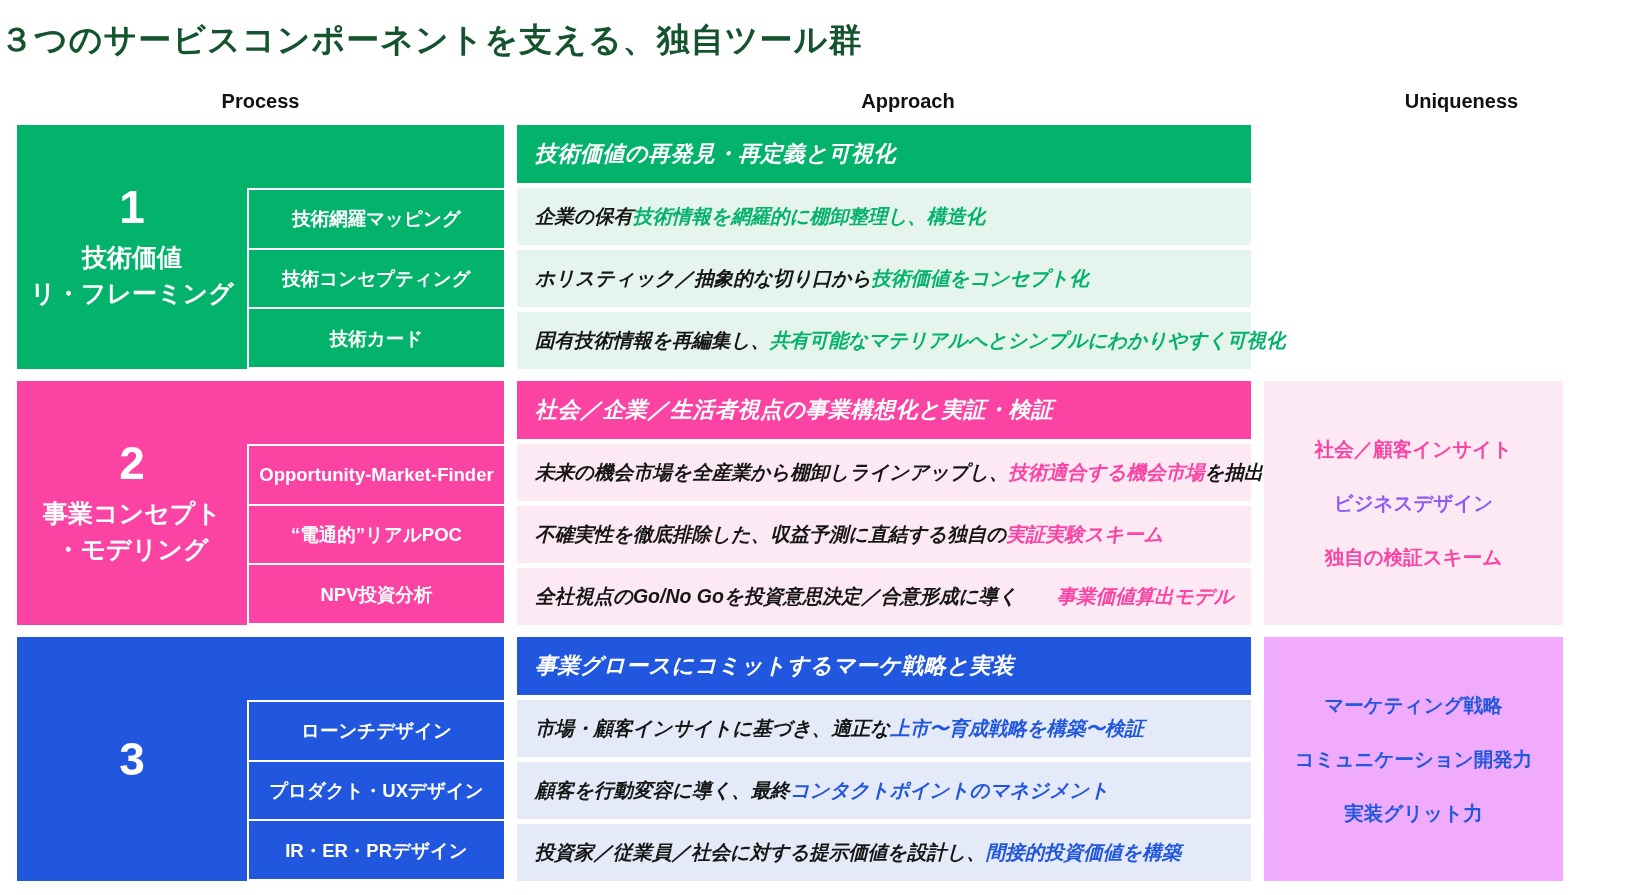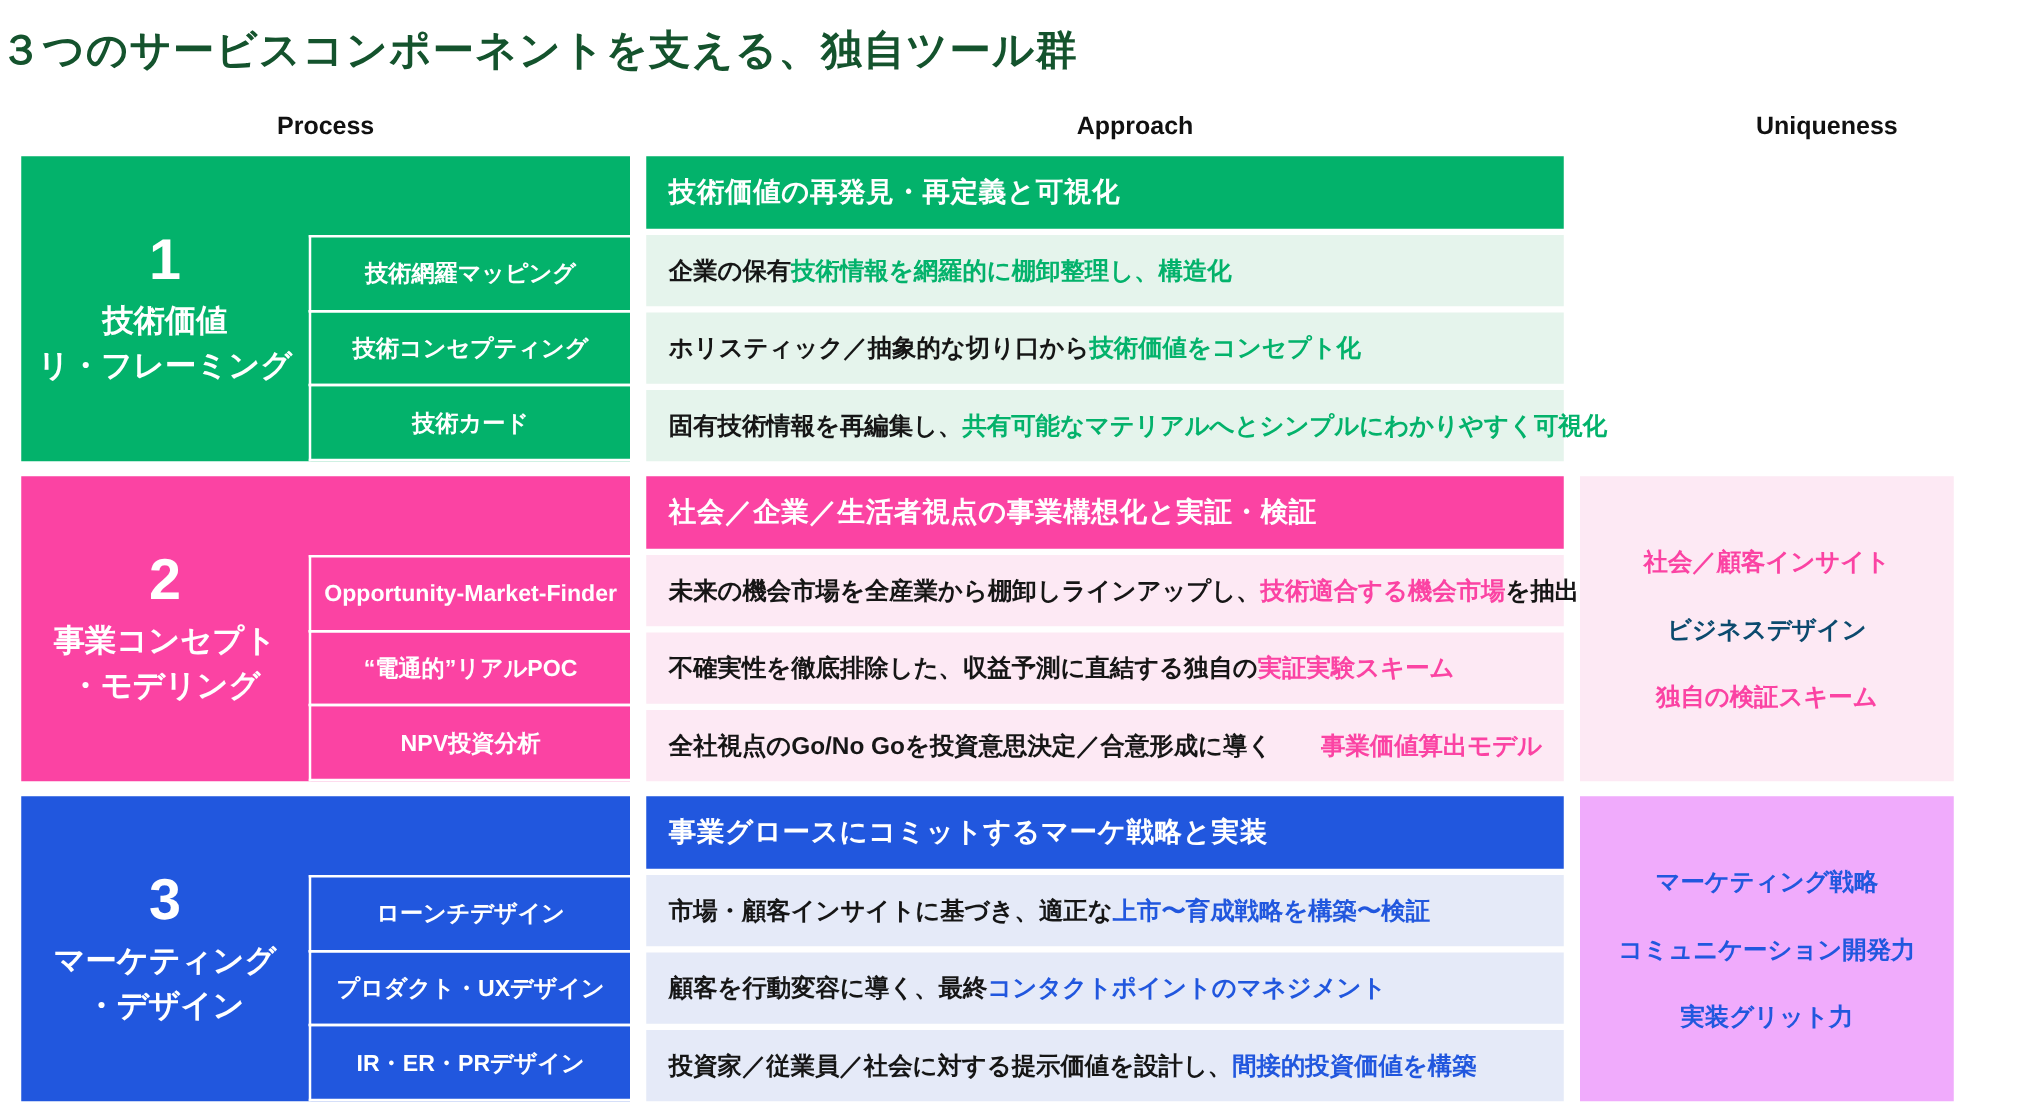--- a/index.html
+++ b/index.html
@@ -34,21 +34,21 @@
     position:absolute;right:0;top:63px;width:257px;height:181px;
     display:flex;flex-direction:column;
   }
   .tool-box{
     flex:1;border:2px solid #ffffff;border-right:none;
     display:flex;align-items:center;justify-content:center;
     color:#ffffff;font-size:18.5px;font-weight:bold;white-space:nowrap;
   }
   .tool-box + .tool-box{margin-top:-2px;}
   
-  .appr{width:734px;display:flex;flex-direction:column;}
+  .appr{width:734px;display:flex;flex-direction:column;font-style:italic;}
   .appr-header{
     height:58px;display:flex;align-items:center;padding-left:18px;box-sizing:border-box;
     color:#fff;font-size:22px;font-weight:bold;letter-spacing:0.5px;
   }
   .appr-row{
     margin-top:5px;height:57px;display:flex;align-items:center;
     padding-left:18px;box-sizing:border-box;
     font-size:19.5px;font-weight:bold;color:#161616;white-space:nowrap;
   }
   
@@ -127,32 +127,28 @@
           <span>不確実性を徹底排除した、収益予測に直結する独自の</span>
           <span style="color: rgb(251, 67, 163);">実証実験スキーム</span>
         </div>
         <div class="appr-row" style="background: rgb(253, 233, 244); gap: 39px;">
           <span>全社視点のGo/No Goを投資意思決定／合意形成に導く</span>
           <span style="color: rgb(251, 67, 163);">事業価値算出モデル</span>
         </div>
       </div>
       <div class="uniq" style="background: rgb(253, 233, 244);">
         <div class="uniq-item" style="color: rgb(251, 67, 163);">社会／顧客インサイト</div>
-        <div class="uniq-item" style="color: #0c4a6e;">ビジネスデザイン</div>
+        <div class="uniq-item" style="color: #8b5cf6;">ビジネスデザイン</div>
         <div class="uniq-item" style="color: rgb(251, 67, 163);">独自の検証スキーム</div>
       </div>
     </div>
     <div class="band">
       <div class="proc" style="background: rgb(33, 87, 222);">
         <div class="proc-label">
           <div class="proc-number">3</div>
-          <div class="proc-name">
-            <div>マーケティング</div>
-            <div>・デザイン</div>
-          </div>
         </div>
         <div class="tools">
           <div class="tool-box">ローンチデザイン</div>
           <div class="tool-box">プロダクト・UXデザイン</div>
           <div class="tool-box">IR・ER・PRデザイン</div>
         </div>
       </div>
       <div class="appr">
         <div class="appr-header" style="background: rgb(33, 87, 222);">事業グロースにコミットするマーケ戦略と実装</div>
         <div class="appr-row" style="background: rgb(229, 234, 248);">

